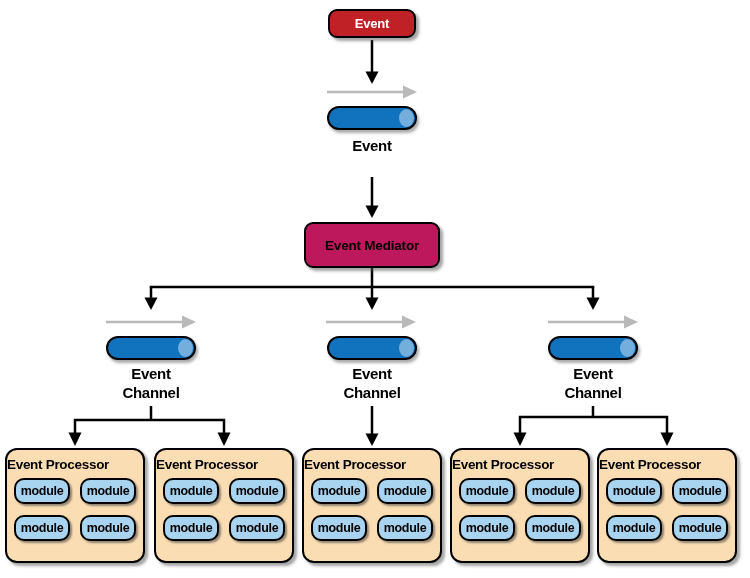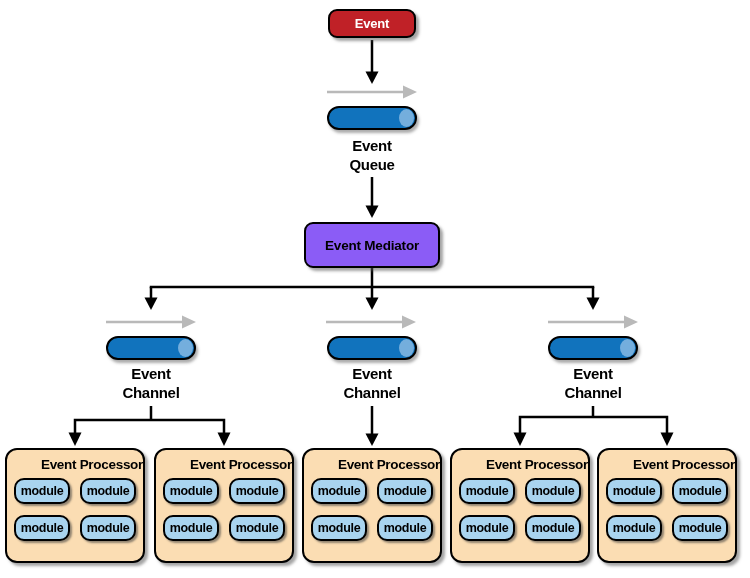--- a/index.html
+++ b/index.html
@@ -16,21 +16,21 @@
   .node {
     position:absolute;
     box-sizing:border-box;
     border:2.5px solid #000;
     border-radius:9px;
     display:flex; align-items:center; justify-content:center;
     font-weight:bold; letter-spacing:-0.2px;
     box-shadow:3px 3px 3px rgba(90,90,90,0.55);
   }
   .event-node  { background:#C02127; color:#fff; font-size:13px; }
-  .mediator-node { background:#8b5cf6; font-size:13.5px; }
+  .mediator-node { background:#be185d; font-size:13.5px; }
 
   .pill {
     position:absolute;
     box-sizing:border-box;
     width:90px; height:24px;
     background:#1173BD;
     border:2.5px solid #000;
     border-radius:13px;
     box-shadow:2px 3px 3px rgba(90,90,90,0.5);
   }
@@ -50,21 +50,21 @@
   .processor {
     position:absolute;
     top:448px; width:140px; height:115px;
     box-sizing:border-box;
     background:#FBDDB3;
     border:2.5px solid #000;
     border-radius:12px;
     box-shadow:3px 3px 3px rgba(90,90,90,0.55);
   }
   .proc-title {
-    text-align:right; margin-top:7px;
+    text-align:left; margin-top:7px;
     font-size:13.5px; font-weight:bold; letter-spacing:-0.3px;
   }
   .modules {
     display:grid;
     grid-template-columns:56px 56px;
     gap:11px 10px;
     justify-content:center;
     margin-top:6px;
   }
   .module {
@@ -149,21 +149,20 @@
 
   <div class="node event-node" style="left:328px; top:9px; width:88px; height:29px;">
     <span>Event</span>
   </div>
 
   <div class="pill" style="left:327px; top:106px;">
     <div class="cap"></div>
   </div>
   <div class="flow-label" style="left:322px; top:136px;">
     <div>Event</div>
-    <div>Queue</div>
   </div>
 
   <div class="node mediator-node" style="left:304px; top:222px; width:136px; height:46px;">
     <span>Event Mediator</span>
   </div>
 
   <div class="pill" style="left:106px; top:336px;">
     <div class="cap"></div>
   </div>
   <div class="pill" style="left:327px; top:336px;">

